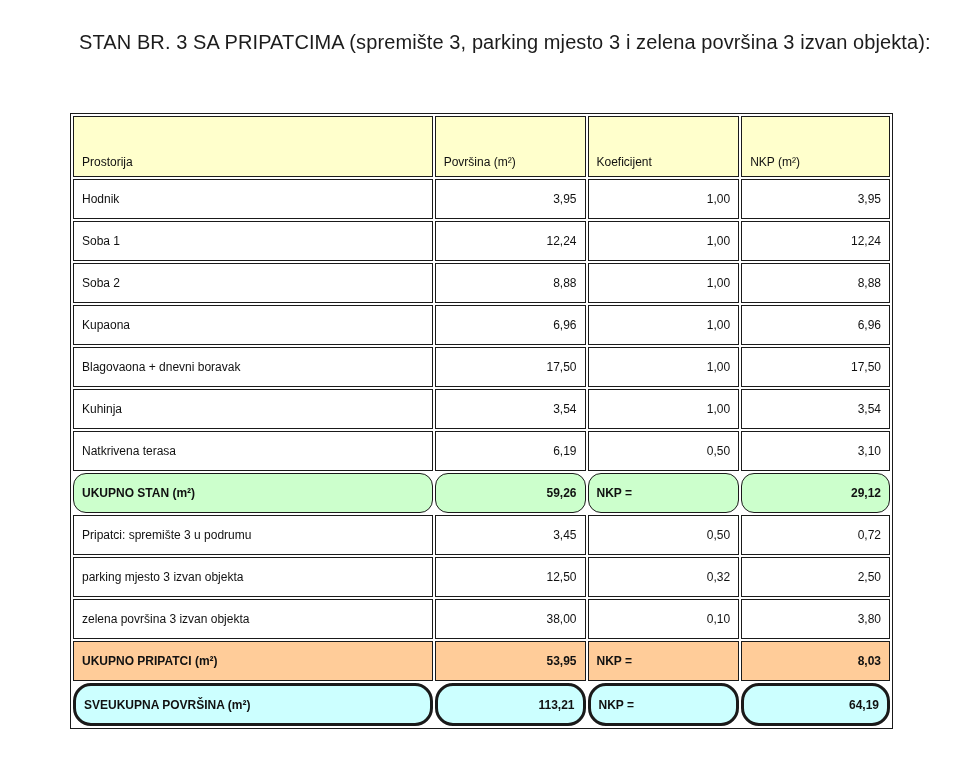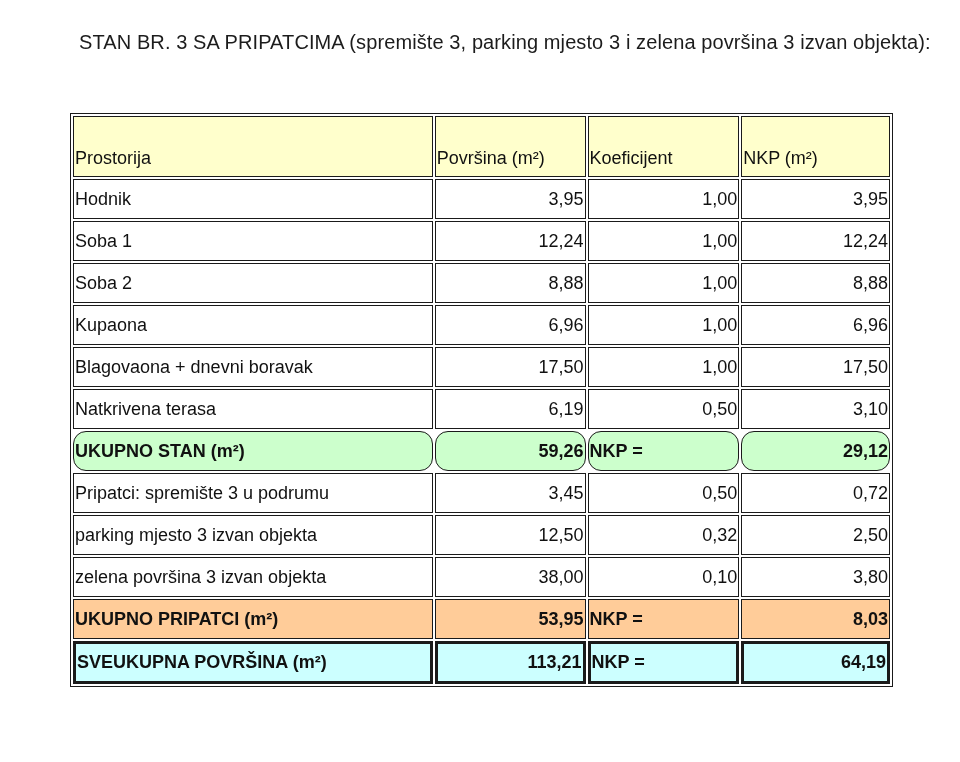--- a/index.html
+++ b/index.html
@@ -34,22 +34,22 @@
     top: 113px;
     width: 823px;
     table-layout: fixed;
     border-collapse: separate;
     border-spacing: 2px;
     border: 1px solid var(--border, #1a1a1a);
     background: #ffffff;
   }
   .area-table th, .area-table td {
     border: 1px solid var(--border, #1a1a1a);
-    font-size: 18px;
-    padding: 0 1px;
+    font-size: 12px;
+    padding: 0 8px;
     overflow: hidden;
     white-space: nowrap;
     background: #ffffff;
   }
   .area-table th {
     background: var(--header-bg, #FFFFCC);
     font-weight: normal;
     text-align: left;
     height: 52px;
     vertical-align: bottom;
@@ -68,20 +68,21 @@
   }
   tr.row-total-pripatci td {
     background: var(--total-pripatci-bg, #FFCC99);
     font-weight: bold;
   }
   tr.row-grand-total td {
     background: var(--grand-total-bg, #CCFFFF);
     font-weight: bold;
     border-width: 3px;
     height: 37px;
+    border-radius: 18px;
   }
 </style>
 </head>
 <body>
 
 <div class="page">
   <div class="doc-title">STAN BR. 3 SA PRIPATCIMA (spremište 3, parking mjesto 3 i zelena površina 3 izvan objekta):</div>
   <table class="area-table">
       <colgroup>
         <col style="width: 44.35%;">
@@ -122,20 +123,26 @@
           <td class="num">1,00</td>
           <td class="num">6,96</td>
         </tr>
         <tr class="row-data">
           <td>Blagovaona + dnevni boravak</td>
           <td class="num">17,50</td>
           <td class="num">1,00</td>
           <td class="num">17,50</td>
         </tr>
         <tr class="row-data">
+          <td>Kuhinja</td>
+          <td class="num">3,54</td>
+          <td class="num">1,00</td>
+          <td class="num">3,54</td>
+        </tr>
+        <tr class="row-data">
           <td>Natkrivena terasa</td>
           <td class="num">6,19</td>
           <td class="num">0,50</td>
           <td class="num">3,10</td>
         </tr>
         <tr class="row-total-stan">
           <td>UKUPNO STAN (m²)</td>
           <td class="num">59,26</td>
           <td class="center">NKP =</td>
           <td class="num">29,12</td>

